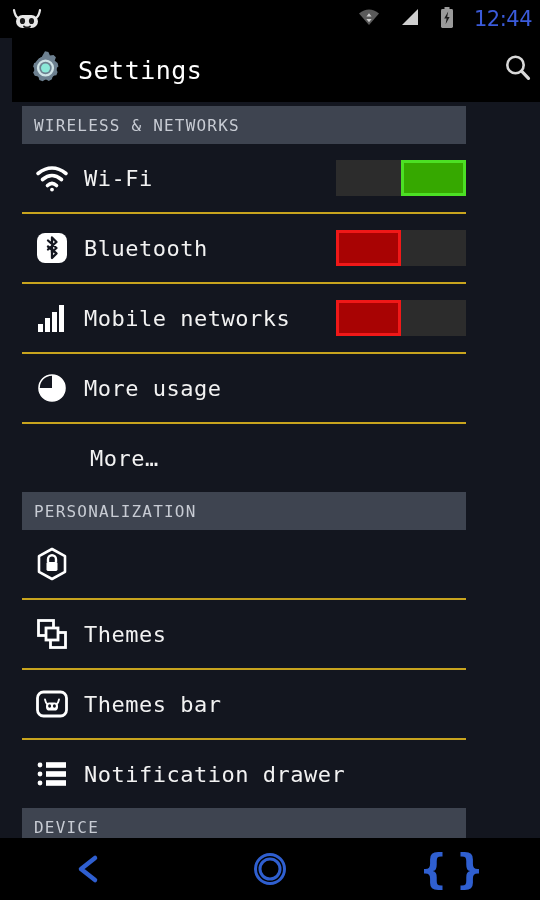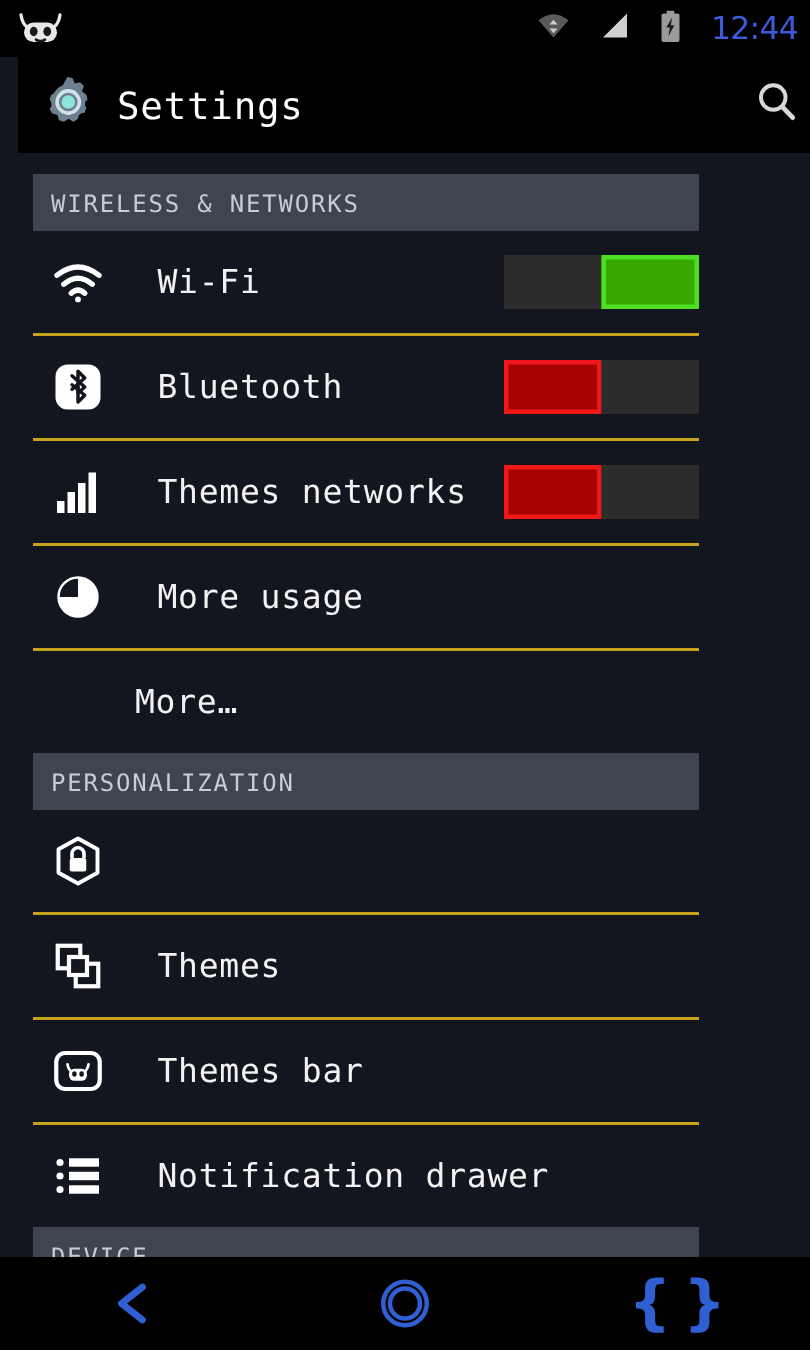--- a/index.html
+++ b/index.html
@@ -30,40 +30,40 @@
     background:#000; display:flex; align-items:center;
   }
   #gear { margin-left:13px; }
   #app-title {
     color:#fff; font-size:25px; margin-left:13px; letter-spacing:0.5px;
   }
   #search-btn { margin-left:auto; margin-right:18px; cursor:pointer; }
 
   
   #list {
-    position:absolute; top:116px; left:0; width:488px; height:736px;
+    position:absolute; top:106px; left:0; width:488px; height:736px;
     background:#13161f; overflow:hidden;
   }
   .section-header {
     margin:0 22px; height:38px; background:#3e4450;
     display:flex; align-items:center;
   }
   .section-header span {
     color:#c8ccd4; font-size:16px; padding-left:12px; letter-spacing:1.2px;
   }
   .row {
     height:68px; display:flex; align-items:center; padding:0 22px;
     position:relative;
   }
   .row .ico {
     width:40px; height:40px; margin-left:10px;
     display:flex; align-items:center; justify-content:center; flex:0 0 auto;
   }
   .row .label {
-    color:#f2f2f2; font-size:22px; margin-left:33px; letter-spacing:0.5px;
+    color:#f2f2f2; font-size:22px; margin-left:12px; letter-spacing:0.5px;
     white-space:nowrap;
   }
   .row.noicon .label { margin-left:68px; }
   .divider { height:2px; background:#c8a41e; margin:0 22px; }
 
   
   .toggle {
     margin-left:auto; width:130px; height:36px; display:flex;
     background:#2c2c2c; flex:0 0 auto;
   }
@@ -190,21 +190,21 @@
       <div class="divider"></div>
       <div class="row">
         <span class="ico">
           <svg width="34" height="34" viewBox="0 0 34 34">
         <rect x="3" y="23" width="5" height="8" fill="#ffffff"></rect>
         <rect x="10" y="17" width="5" height="14" fill="#ffffff"></rect>
         <rect x="17" y="11" width="5" height="20" fill="#ffffff"></rect>
         <rect x="24" y="4" width="5" height="27" fill="#ffffff"></rect>
           </svg>
         </span>
-        <span class="label">Themes networks</span>
+        <span class="label">Mobile networks</span>
         <div class="toggle">
           <div class="half thumb-off"></div>
           <div class="half track"></div>
         </div>
       </div>
       <div class="divider"></div>
       <div class="row">
         <span class="ico">
           <svg width="32" height="32" viewBox="0 0 32 32">
         <circle cx="16" cy="16" r="13" fill="#ffffff"></circle>

